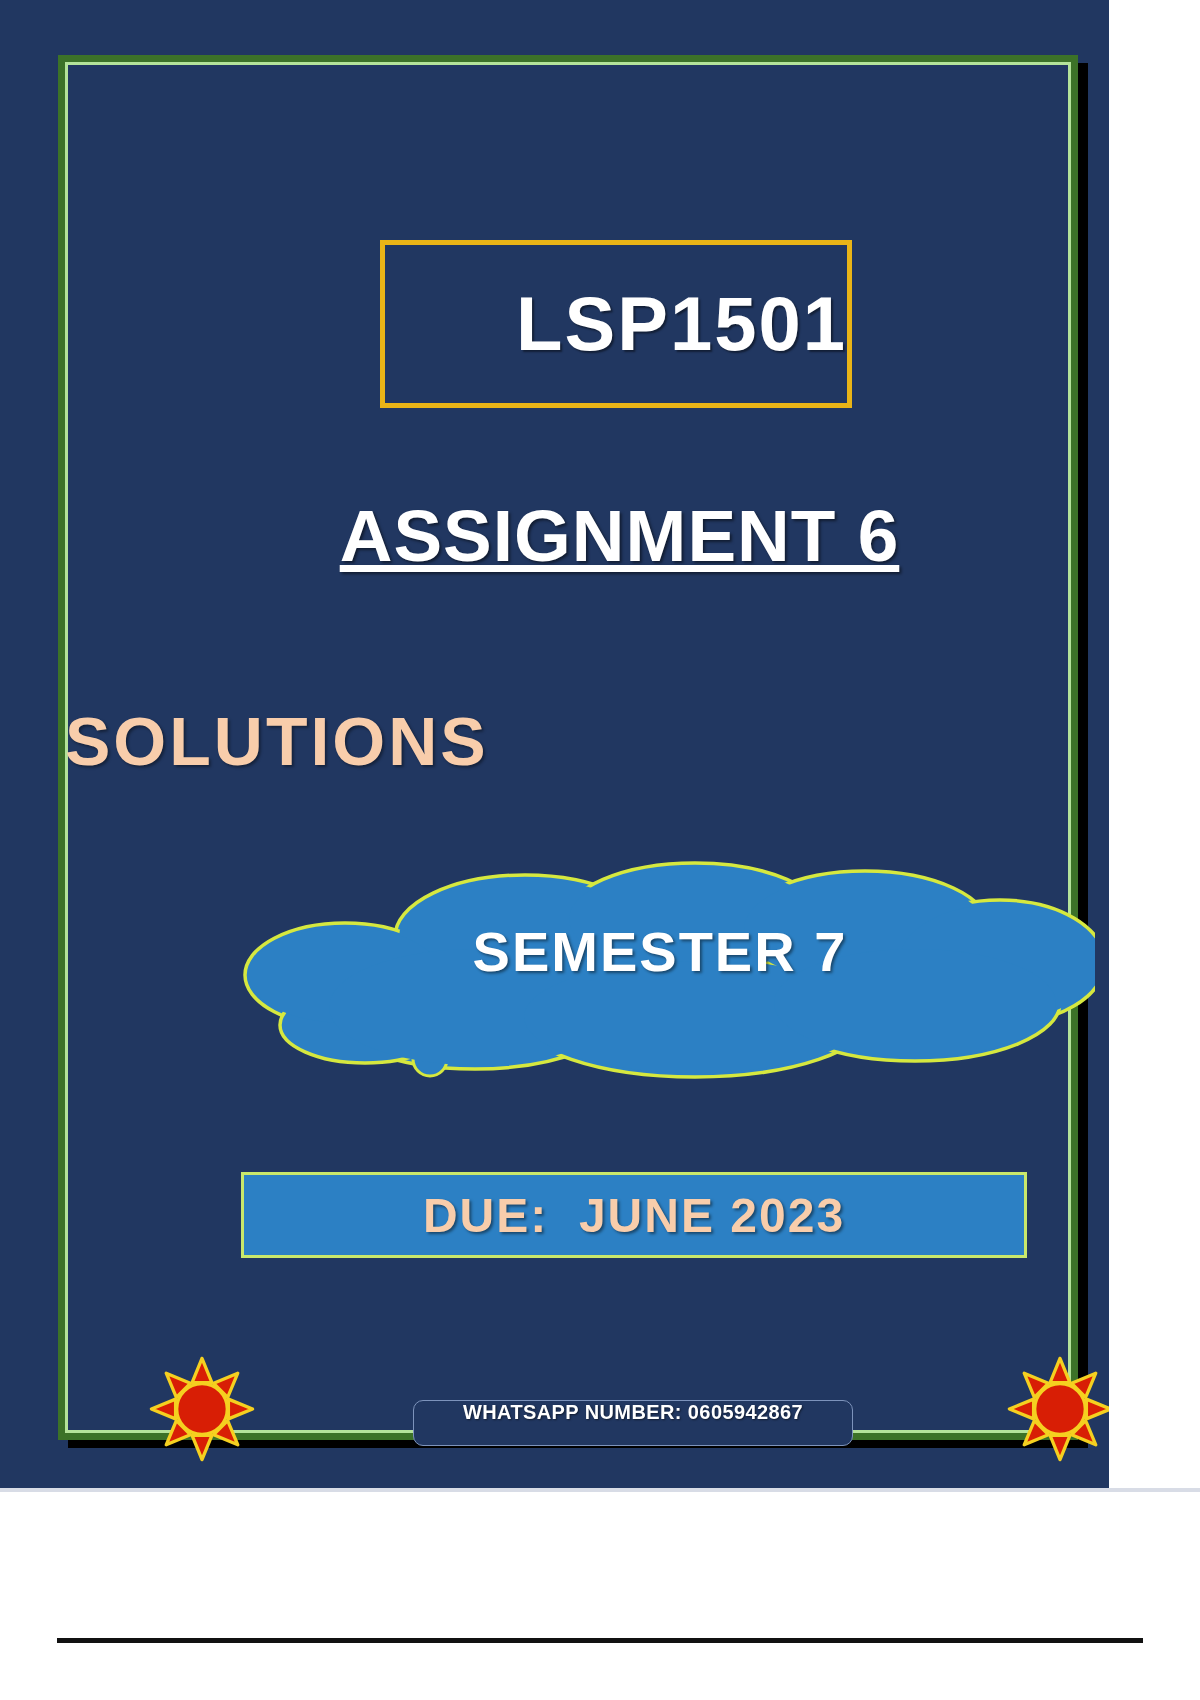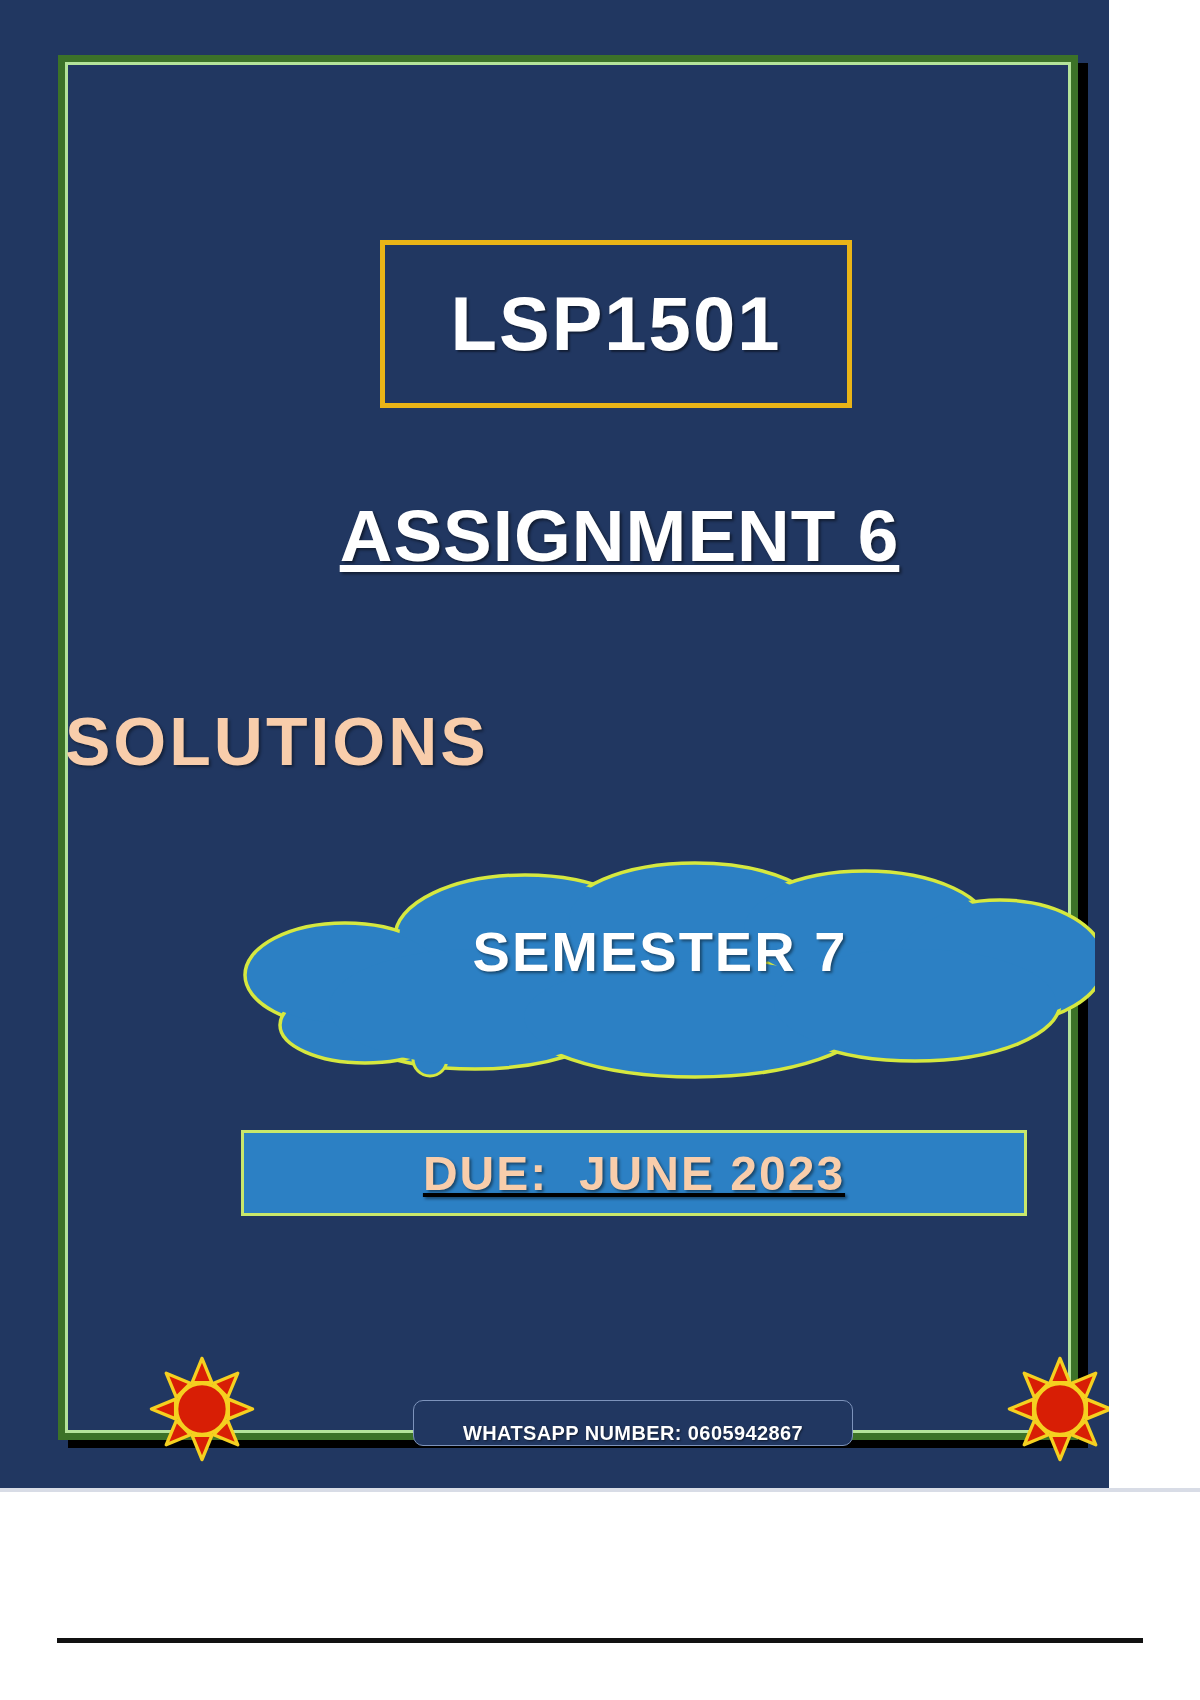--- a/index.html
+++ b/index.html
@@ -51,21 +51,21 @@
     border:0;
   }
 
   
   #course-code-box{
     position:absolute;
     left:315px;top:178px;
     width:472px;height:168px;
     box-sizing:border-box;
     border:5px solid #e9b417;
-    display:flex;align-items:center;justify-content:center;
+    display:flex;align-items:center;justify-content:flex-end;
   }
   #course-code-text{
     color:#ffffff;
     font-size:76px;
     font-weight:bold;
     letter-spacing:2px;
     line-height:1;
     text-shadow:2px 2px 2px rgba(0,0,0,.45);
   }
 
@@ -111,46 +111,46 @@
     color:#ffffff;
     font-size:56px;
     font-weight:bold;
     letter-spacing:2px;
     text-shadow:2px 2px 3px rgba(0,0,0,.45);
   }
 
   
   #due-banner{
     position:absolute;
-    left:176px;top:1068px;
+    left:176px;top:1110px;
     width:786px;height:86px;
     box-sizing:border-box;
     background:#2c80c4;
     border:3px solid #c9e86b;
-    display:flex;align-items:center;justify-content:center;text-decoration:underline;
+    display:flex;align-items:center;justify-content:center;
   }
   #due-text{
     color:#f8cdab;
     font-size:48px;
     font-weight:bold;
     letter-spacing:2px;
     white-space:pre;
     text-shadow:2px 2px 3px rgba(0,0,0,.45);
   }
 
   
   #whatsapp-pill{
     position:absolute;
     left:348px;top:1338px;
     width:440px;height:46px;
     box-sizing:border-box;
     border:1px solid #7d93bb;
     border-radius:10px;
     background:#213761;
-    display:flex;align-items:flex-end;justify-content:center;
+    display:flex;align-items:flex-start;justify-content:center;
   }
   #whatsapp-text{
     color:#ffffff;
     font-size:20px;
     font-weight:bold;
     letter-spacing:.4px;
     text-shadow:1px 1px 2px rgba(0,0,0,.5);
   }
 
   

